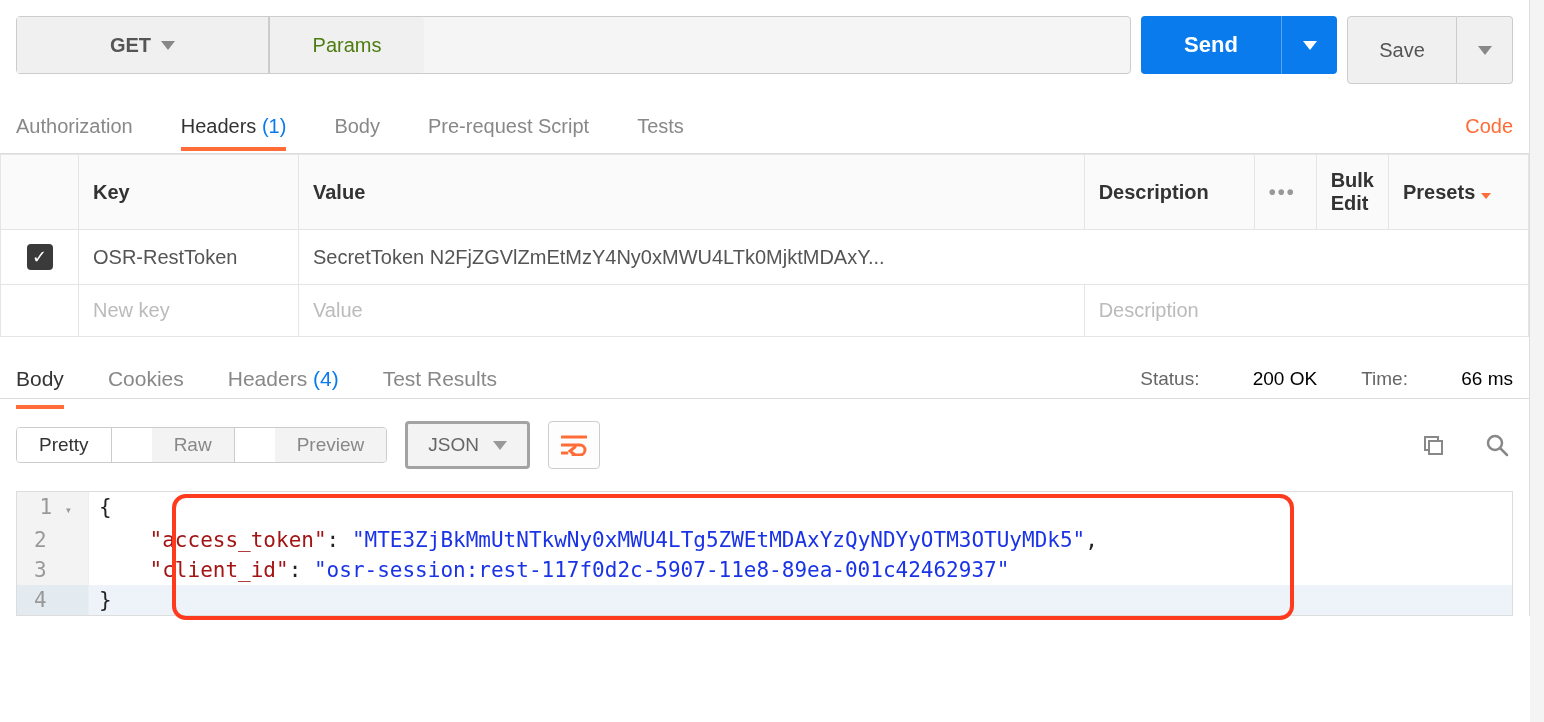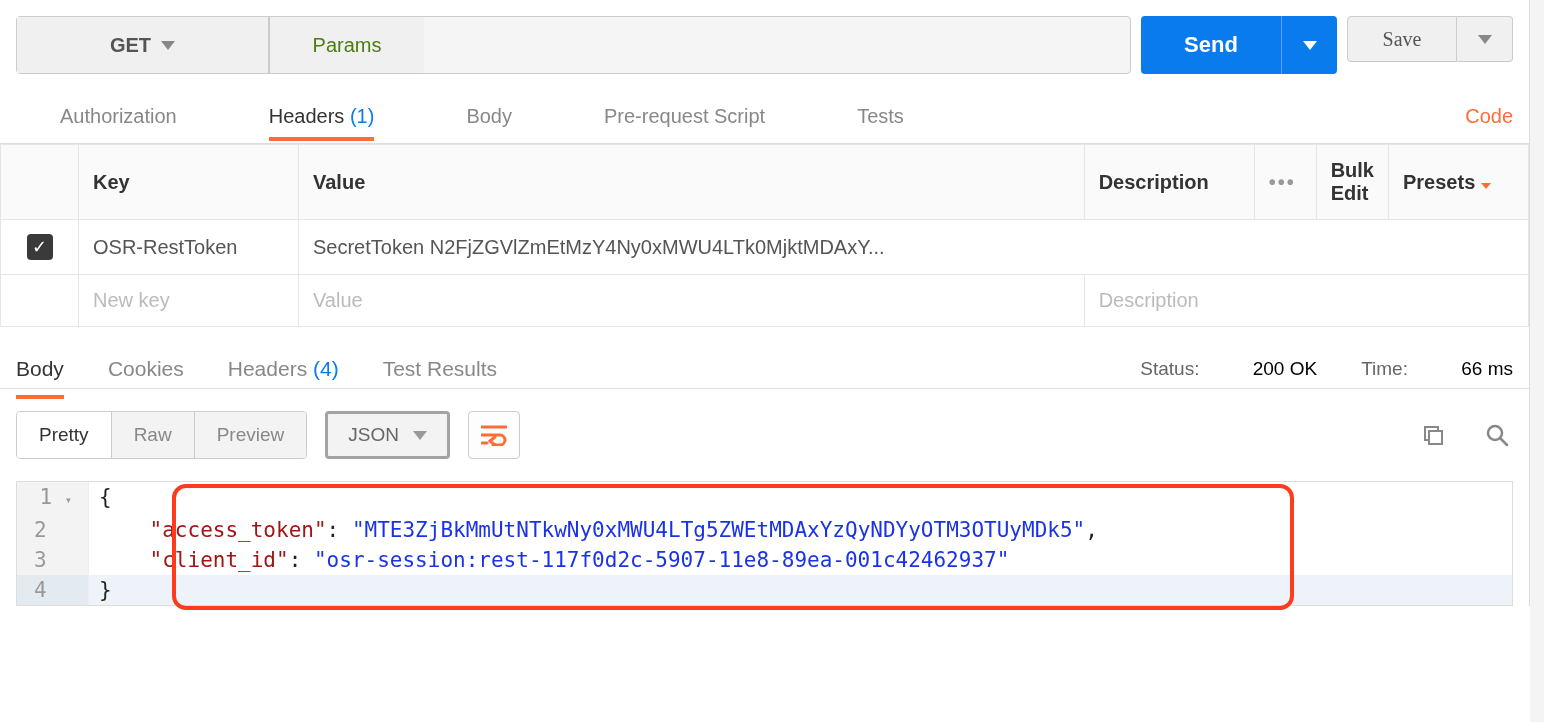--- a/index.html
+++ b/index.html
@@ -81,22 +81,21 @@
     align-items: center;
     justify-content: center;
     width: 56px;
     background: #097bed;
     color: #fff;
     border-left: 1px solid rgba(255,255,255,0.3);
     border-radius: 0 4px 4px 0;
   }
   .save-group {
     display: flex;
-    height: 46px;
-    font-family: Liberation Serif, serif;
+    height: 68px;
   }
   .save-btn {
     display: flex;
     align-items: center;
     justify-content: center;
     width: 110px;
     background: #f0f0f0;
     border: 1px solid #ccc;
     color: #555;
     font-size: 20px;
@@ -118,21 +117,21 @@
   
   .req-tabs {
     display: flex;
     align-items: center;
     padding: 0 16px;
     gap: 48px;
     height: 54px;
     font-size: 20px;
     border-bottom: 1px solid #ddd;
   }
-  .req-tab { color: #888; cursor: pointer; margin-left: 44px; }
+  .req-tab { color: #888; cursor: pointer; }
   .req-tab.active { color: #333; position: relative; }
   .req-tab.active::after {
     content: "";
     position: absolute;
     left: 0; right: 0; bottom: -13px;
     height: 4px;
     background: #ff6c37;
   }
   .badge-link { color: #097bed; }
   .tab-spacer { flex: 1; }
@@ -196,21 +195,22 @@
     display: flex;
     align-items: center;
     gap: 18px;
     padding: 22px 16px;
   }
   .view-toggle {
     display: flex;
     border: 1px solid #ccc;
     border-radius: 4px;
     overflow: hidden;
-    height: 48px;
+    height: 36px;
+    gap: 40px;
   }
   .view-toggle .seg {
     display: flex;
     align-items: center;
     padding: 0 22px;
     font-size: 19px;
     color: #888;
     background: #f3f3f3;
     border-right: 1px solid #ccc;
   }

